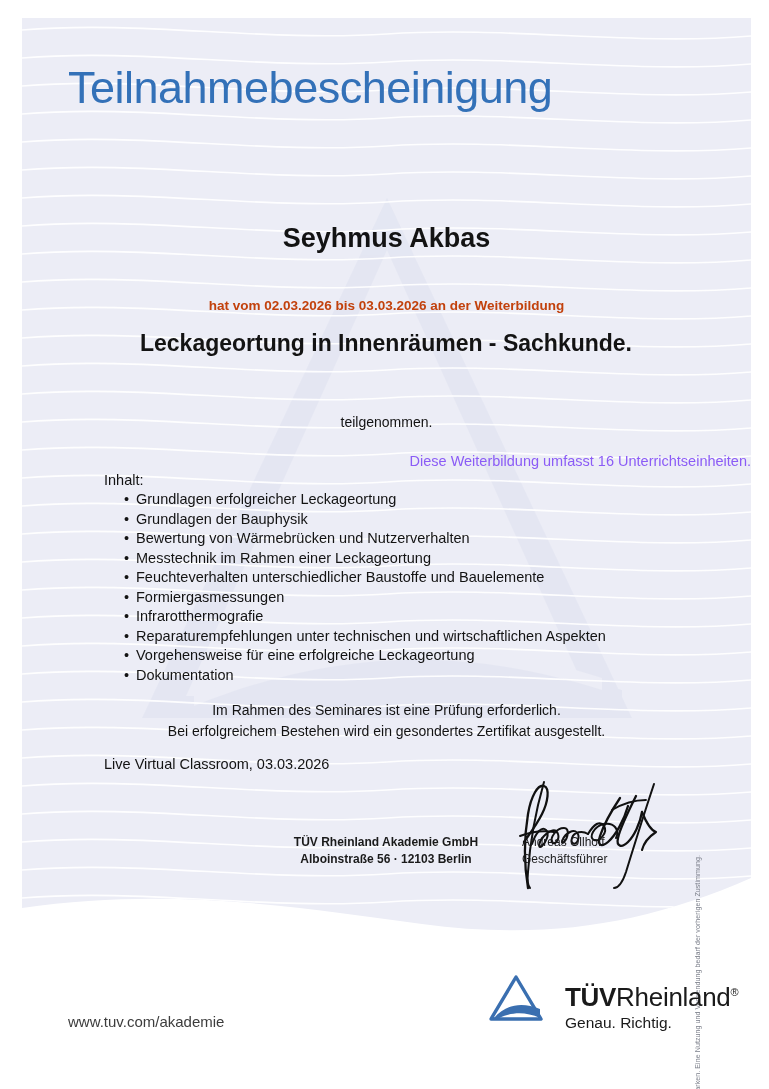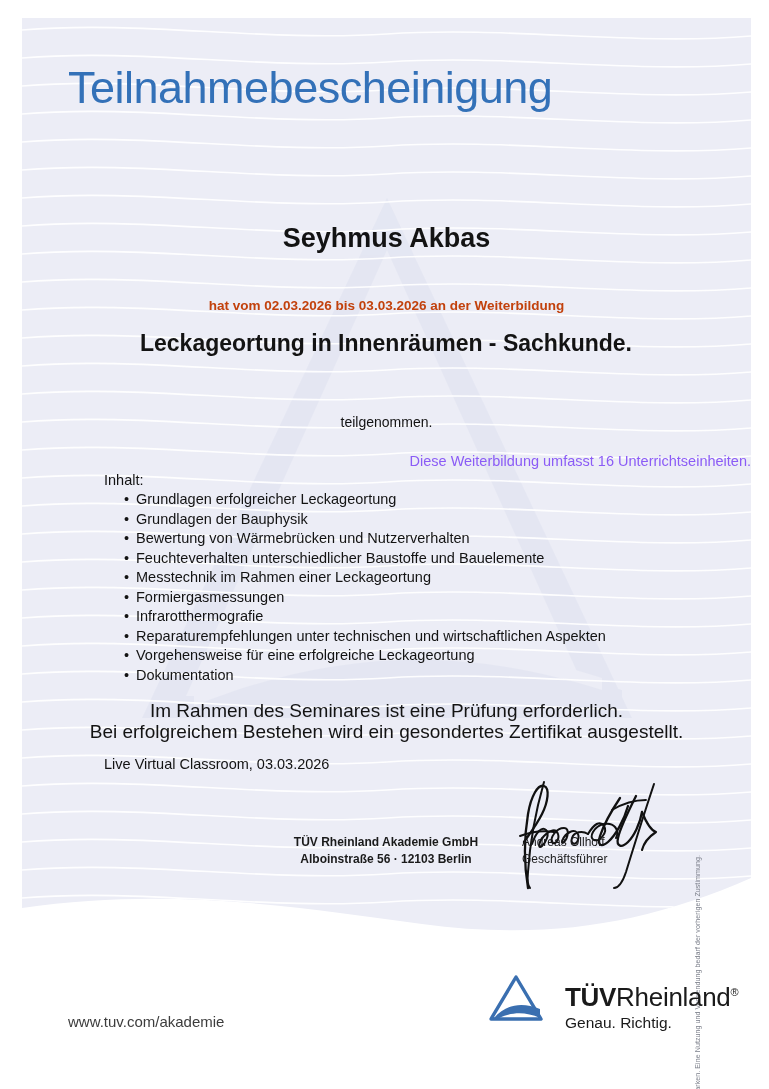--- a/index.html
+++ b/index.html
@@ -129,21 +129,21 @@
     left: 0;
     top: 0;
   }
 
   .exam-note {
     position: absolute;
     left: 0;
     top: 682px;
     width: 729px;
     text-align: center;
-    font-size: 19px;
+    font-size: 14px;
     line-height: 21px;
     color: #131313;
   }
 
   .place-date {
     position: absolute;
     left: 82px;
     top: 738px;
     font-size: 14.5px;
     color: #131313;
@@ -302,22 +302,22 @@
     <div class="participated">teilgenommen.</div>
 
     <div class="units-line">Diese Weiterbildung umfasst 16 Unterrichtseinheiten.</div>
 
     <div class="contents-block">
       <div class="contents-label">Inhalt:</div>
       <ul class="contents-list">
           <li>Grundlagen erfolgreicher Leckageortung</li>
           <li>Grundlagen der Bauphysik</li>
           <li>Bewertung von Wärmebrücken und Nutzerverhalten</li>
+          <li>Messtechnik im Rahmen einer Leckageortung</li>
           <li>Feuchteverhalten unterschiedlicher Baustoffe und Bauelemente</li>
-          <li>Messtechnik im Rahmen einer Leckageortung</li>
           <li>Formiergasmessungen</li>
           <li>Infrarotthermografie</li>
           <li>Reparaturempfehlungen unter technischen und wirtschaftlichen Aspekten</li>
           <li>Vorgehensweise für eine erfolgreiche Leckageortung</li>
           <li>Dokumentation</li>
         </ul>
     </div>
 
     <div class="exam-note">
       <div>Im Rahmen des Seminares ist eine Prüfung erforderlich.</div>

